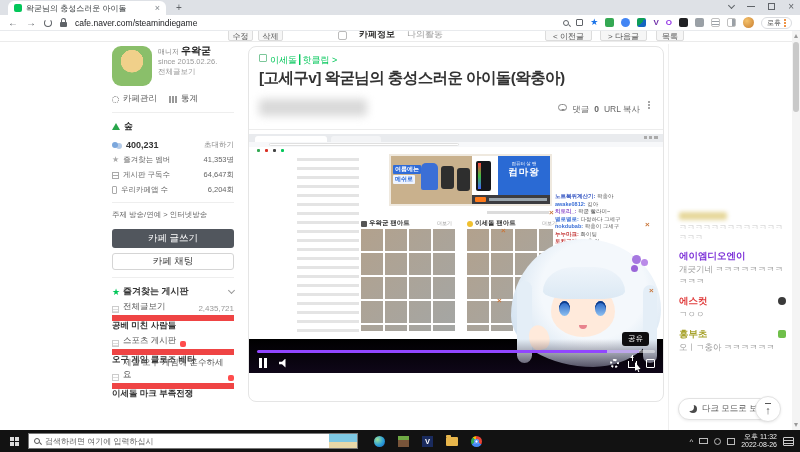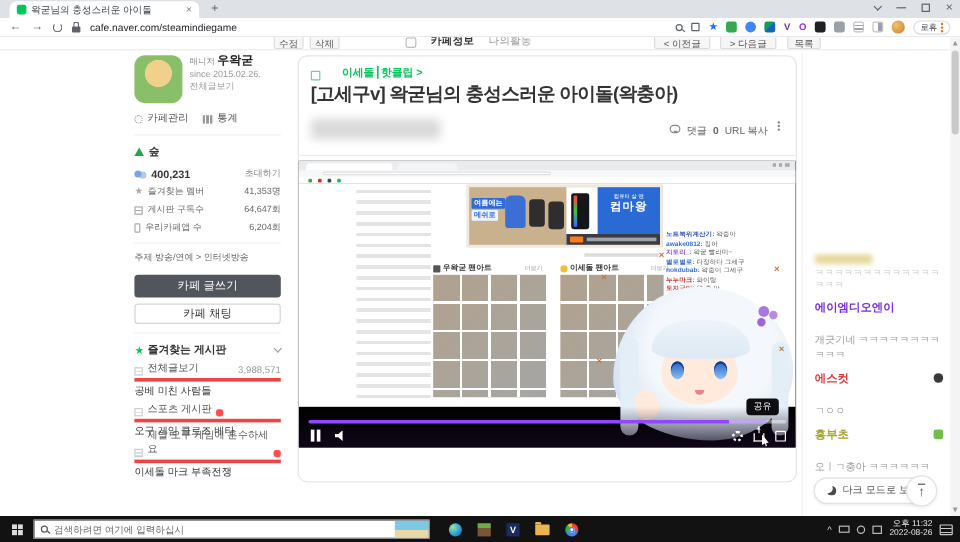--- a/index.html
+++ b/index.html
@@ -67,27 +67,27 @@
 .badgerow{display:flex;align-items:center;gap:5px;margin-top:8px}
 .nshield{width:24px;height:16px;background:#03c75a;border-radius:2px 2px 5px 5px;color:#fff;font-size:4px;font-weight:bold;text-align:center;line-height:5px;padding-top:3px}
 .badgetext{font-size:8px;color:#333}
 .wbtn{width:100%;height:19px;margin-top:9px;background:#51565d;color:#fff;font-size:9.5px;border:none;border-radius:3px}
 .cbtn{width:100%;height:17px;margin-top:5px;background:#fff;color:#333;font-size:9.5px;border:1px solid #d5d5d5;border-radius:3px}
 .favhead{display:flex;align-items:center;gap:3px;margin-top:3px}
 .gstar{font-size:9px;color:#03c75a;line-height:10px}
 .favtitle{font-size:9px;font-weight:bold;color:#333}
 .caret{margin-left:auto;width:5px;height:5px;border-right:1.2px solid #999;border-bottom:1.2px solid #999;transform:rotate(45deg);margin-top:-2px}
 .brow{display:flex;align-items:flex-end;gap:4px;height:15px;font-size:8.5px;color:#555}
-.brow.hd{font-weight:normal;color:#333;border-top:3px solid #ef4444;margin-top:2px;padding-top:2px;height:17px}
+.brow.hd{font-weight:bold;color:#333;border-top:6px solid #ef4444;margin-top:2px;padding-top:2px;height:17px}
 .cb{width:7px;height:7px;border:1px solid #ccc;background:linear-gradient(transparent 2px,#ddd 2px 3px,transparent 3px 4.5px,#ddd 4.5px 5.5px,transparent 5.5px);flex:none}
 .bcount{margin-left:auto;font-size:8px;color:#999}
 .nb{width:6px;height:6px;background:#ff4d4d;border-radius:2px;flex:none}
 
 .card{position:absolute;left:248px;top:15px;width:416px;height:356px;background:#fff;border:1px solid #e5e5e5;border-radius:8px}
-.breadcrumb{position:absolute;left:10px;top:7px;display:flex;align-items:flex-end;gap:18px;font-size:9px;font-weight:bold;color:#03c75a}
+.breadcrumb{position:absolute;left:10px;top:7px;display:flex;align-items:flex-start;gap:3px;font-size:9px;font-weight:normal;color:#03c75a}
 .bcic{width:8px;height:8px;border:1.2px solid #7cc79a;border-radius:1px}
 .ptitle{position:absolute;left:10px;top:21px;width:396px;font-size:15.5px;font-weight:bold;color:#333;letter-spacing:-0.6px}
 .ablur{position:absolute;left:10px;top:52px;width:108px;height:17px;background:#d9d9d9;border-radius:3px;filter:blur(4px)}
 .meta{position:absolute;right:10px;top:57px;display:flex;gap:5px;font-size:8.5px;color:#666}
 .bub{width:9px;height:7px;border:1px solid #888;border-radius:4px;position:relative}
 .bub::after{content:"";position:absolute;left:2px;bottom:-3px;border:2px solid transparent;border-top-color:#888}
 .mdots{width:2px;height:2px;border-radius:50%;background:#888;box-shadow:0 3px 0 #888,0 -3px 0 #888;margin:0 3px}
 .cdiv{position:absolute;left:0;top:82px;width:100%;height:1px;background:#ececec}
 
 .video{position:absolute;left:0;top:87px;width:414px;height:239px;background:#000000;overflow:hidden}
@@ -156,21 +156,21 @@
 .caption{position:absolute;left:10px;top:334px;display:flex;align-items:center;gap:4px;white-space:nowrap}
 .tw{width:10px;height:10px;background:linear-gradient(90deg,transparent 0 3px,#fff 3px 4.5px,transparent 4.5px 6px,#fff 6px 7.5px,transparent 7.5px),#9146ff;clip-path:polygon(0 18%,18% 0,100% 0,100% 68%,78% 88%,55% 88%,40% 100%,40% 88%,0 88%)}
 .cap-title{font-size:9.5px;font-weight:bold;color:#2f2f2f}
 .cap-link{font-size:8.5px;color:#8b7fd6;text-decoration:underline}
 
 .chatp{position:absolute;left:668px;top:13px;width:124px;height:386px;background:#fff;border-left:1px solid #efefef;padding:168px 8px 0 10px}
 .cp-fname{width:48px;height:8px;background:#e6d79a;filter:blur(2px);border-radius:2px;margin-bottom:3px}
 .cp-kk{font-size:8px;color:#c9c9c9;line-height:10px;word-break:break-all}
 .cp-row{margin-top:7px;position:relative}
 .cp-name{font-size:9.5px;font-weight:bold}
-.cp-msg{font-size:8.5px;color:#9a9a9a;margin-top:15px;word-break:break-all}
+.cp-msg{font-size:8.5px;color:#9a9a9a;margin-top:1px;word-break:break-all}
 .cpb-dark{position:absolute;right:-2px;top:2px;width:8px;height:8px;background:#3a3a3a;border-radius:50%}
 .cpb-green{position:absolute;right:-2px;top:2px;width:8px;height:8px;background:#6fbf4a;border-radius:2px}
 
 .darkmode{position:absolute;left:678px;top:367px;height:22px;padding:0 10px;border:1px solid #e2e2e2;border-radius:12px;background:#fff;display:flex;align-items:center;gap:5px;font-size:8.5px;color:#555;box-shadow:0 1px 3px rgba(0,0,0,.08)}
 .moon{width:8px;height:8px;border-radius:50%;box-shadow:inset -3px -2px 0 0 #4a4a4a}
 .totop{position:absolute;left:755px;top:365px;width:26px;height:26px;border:1px solid #e2e2e2;border-radius:50%;background:#fff;display:flex;align-items:center;justify-content:center;box-shadow:0 1px 3px rgba(0,0,0,.08)}
 .uparr{border-top:1.5px solid #555;padding-top:1px;font-size:11px;color:#555;line-height:11px}
 
 .sb{position:absolute;left:792px;top:0;width:8px;height:399px;background:#f4f4f4}
 .sb-up{position:absolute;top:3px;left:1.5px;width:0;height:0;border-left:2.5px solid transparent;border-right:2.5px solid transparent;border-bottom:4px solid #999}
@@ -308,21 +308,21 @@
       <button class="cbtn">카페 채팅</button>
       <div class="sdiv"></div>
       <div class="favhead">
         <span class="gstar">★</span>
         <span class="favtitle">즐겨찾는 게시판</span>
         <span class="caret"></span>
       </div>
       <div class="brow">
         <span class="cb"></span>
         <span>전체글보기</span>
-        <span class="bcount">3,988,571</span>
+        <span class="bcount">2,435,721</span>
       </div>
       <div class="brow hd">
         <span>공베 미친 사람들</span>
       </div>
       <div class="brow">
         <span class="cb"></span>
         <span>스포츠 게시판</span>
         <span class="nb"></span>
       </div>
       <div class="brow hd">

